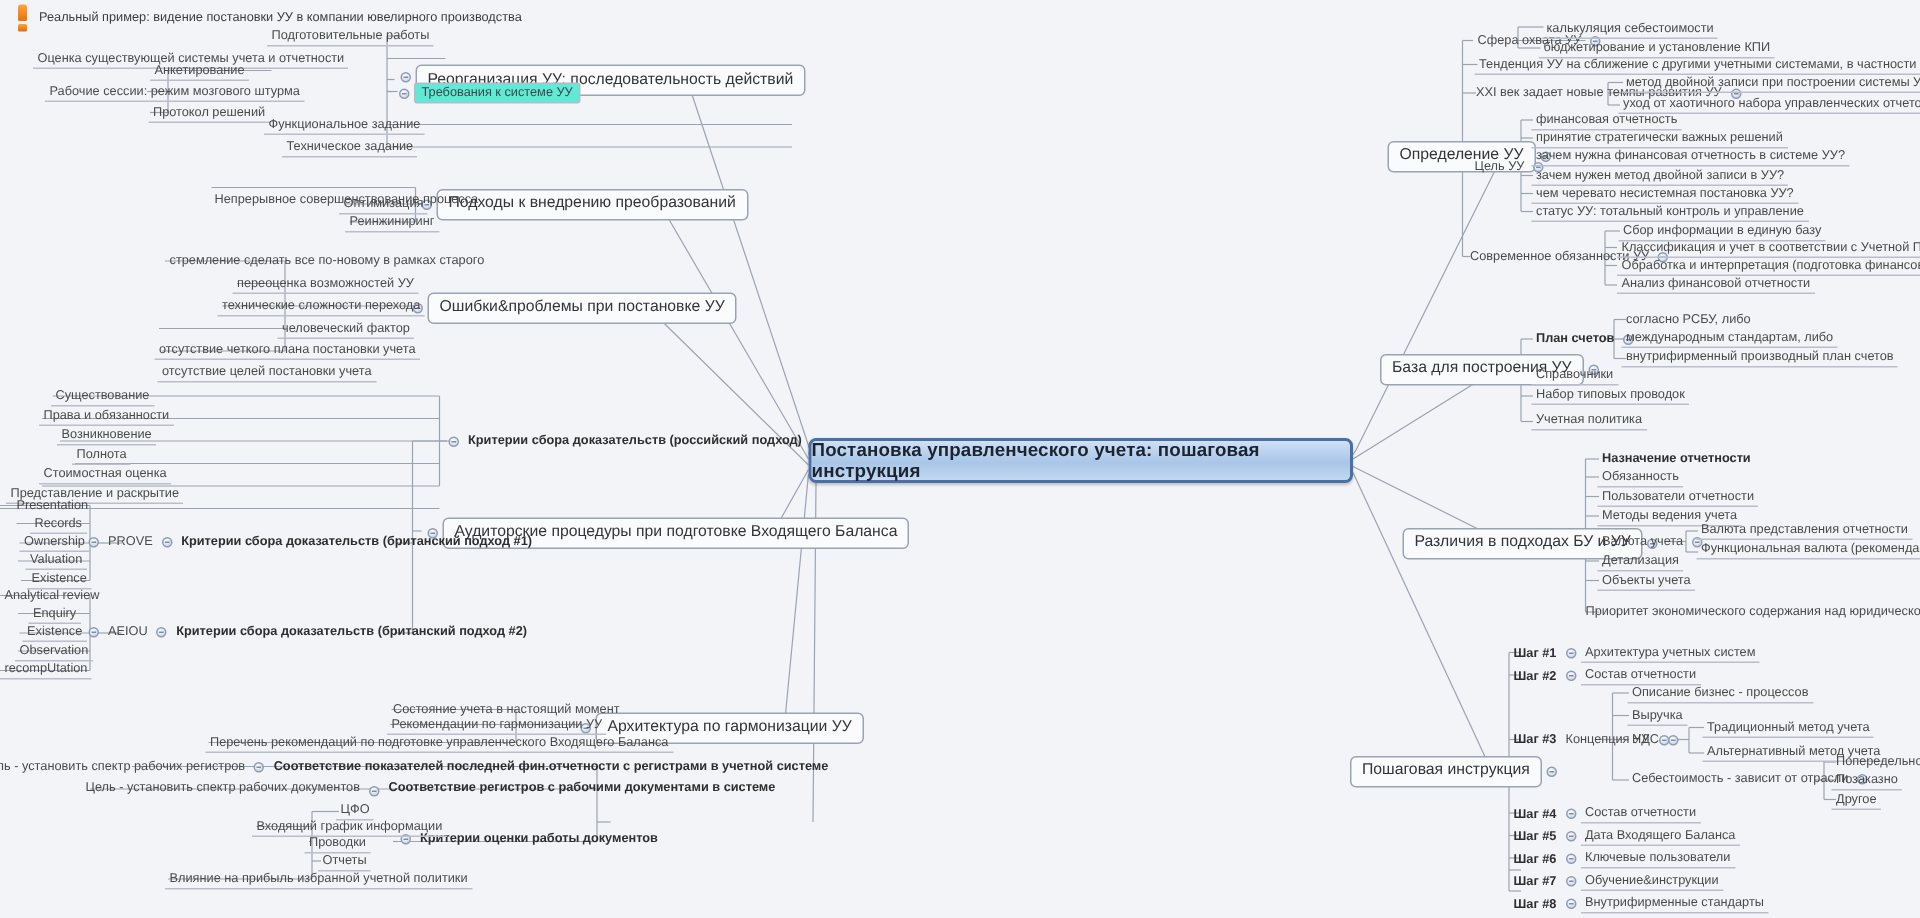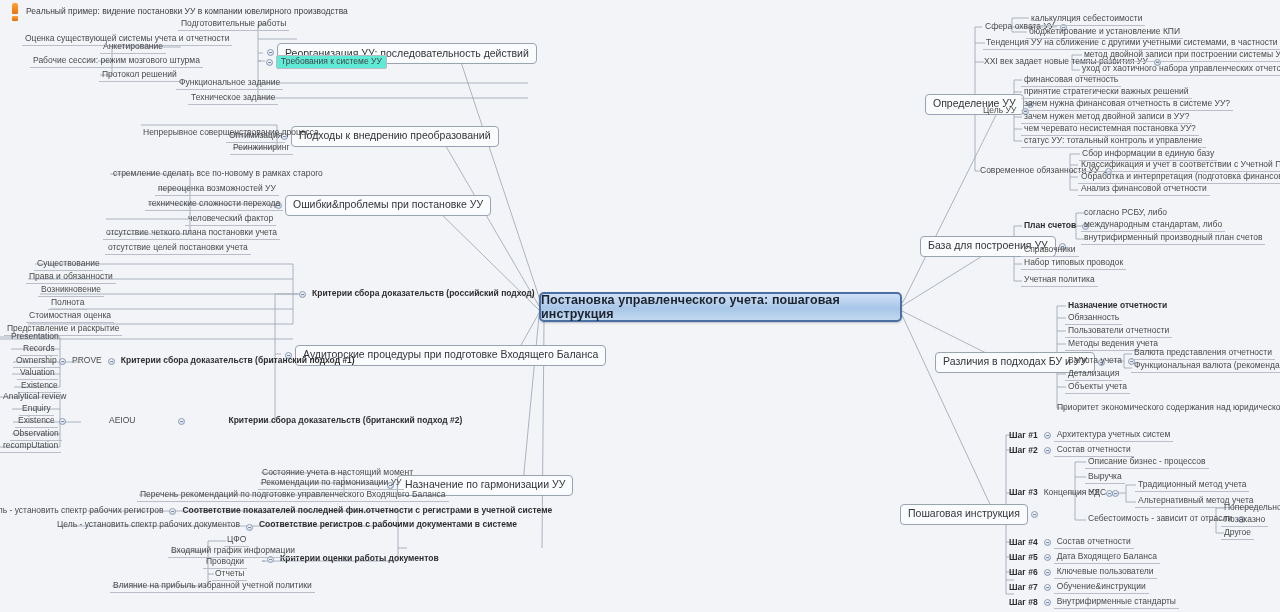--- a/index.html
+++ b/index.html
@@ -343,35 +343,35 @@
       <span class="leaf nb">PROVE</span>
     <span class="bullet minus"></span>
       <span class="leaf nb bold">Критерии сбора доказательств (британский подход #1)</span>
   </div>
   <div class="node leaf nb" style="left:8px; top:331px;">Presentation</div>
   <div class="node leaf" style="left:20px; top:343px;">Records</div>
   <div class="node leaf" style="left:13px; top:355px;">Ownership</div>
   <div class="node leaf" style="left:17px; top:367px;">Valuation</div>
   <div class="node leaf" style="left:18px; top:380px;">Existence</div>
 
-  <div class="node" style="left:56px; top:415px; display:flex; align-items:center;gap:37px;">
+  <div class="node" style="left:56px; top:415px; display:flex; align-items:center;">
     <span class="bullet minus"></span>
       <span class="leaf nb">AEIOU</span>
     <span class="bullet minus"></span>
       <span class="leaf nb bold">Критерии сбора доказательств (британский подход #2)</span>
   </div>
   <div class="node leaf nb" style="left:0px; top:391px;">Analytical review</div>
   <div class="node leaf" style="left:19px; top:403px;">Enquiry</div>
   <div class="node leaf" style="left:15px; top:415px;">Existence</div>
   <div class="node leaf" style="left:10px; top:428px;">Observation</div>
   <div class="node leaf" style="left:0px; top:440px;">recompUtation</div>
 
   <div class="node" style="left:384px; top:475px; display:flex; align-items:center;">
     <span class="bullet minus"></span>
-      <span class="box">Назначение по гармонизации УУ</span>
+      <span class="box">Архитектура по гармонизации УУ</span>
   </div>
   <div class="node leaf nb" style="left:259px; top:467px;">Состояние учета в настоящий момент</div>
   <div class="node leaf" style="left:258px; top:477px;">Рекомендации по гармонизации УУ</div>
   <div class="node leaf" style="left:137px; top:489px;">Перечень рекомендаций по подготовке управленческого Входящего Баланса</div>
 
   <div class="node" style="left:-16px; top:505px; display:flex; align-items:center;">
     <span class="leaf nb">Цель - установить спектр рабочих регистров</span>
     <span class="bullet minus"></span>
       <span class="leaf nb bold">Соответствие показателей последней фин.отчетности с регистрами в учетной системе</span>
   </div>

